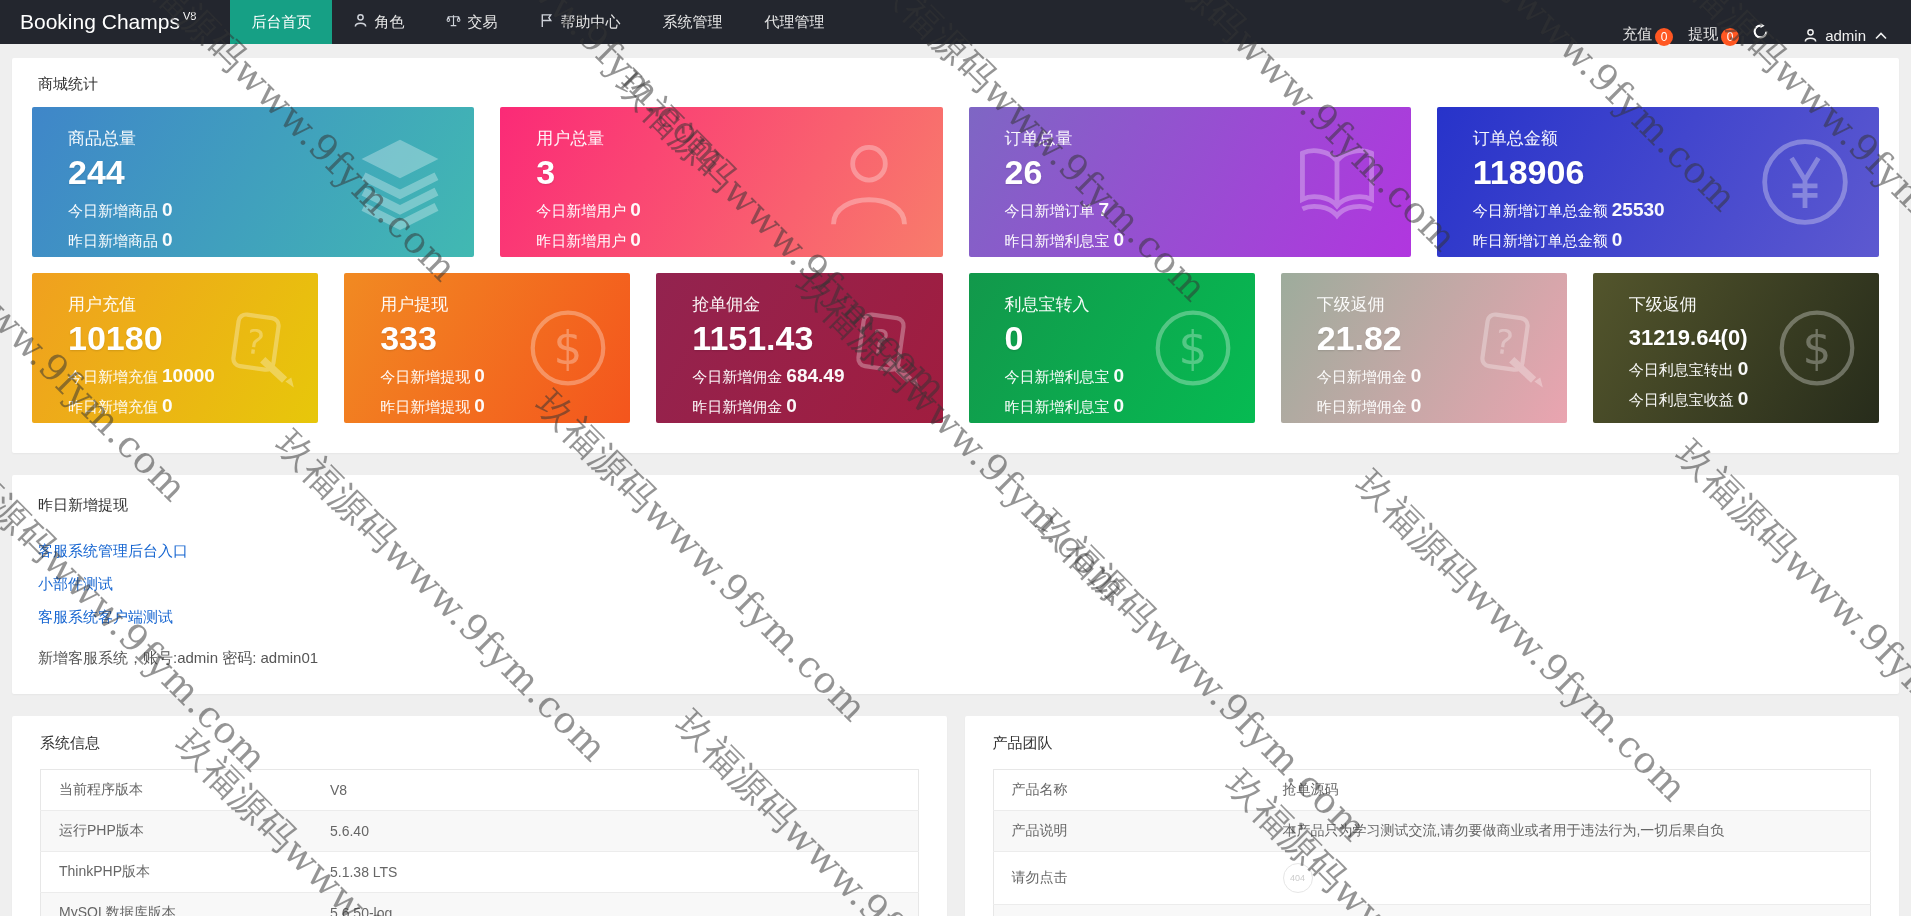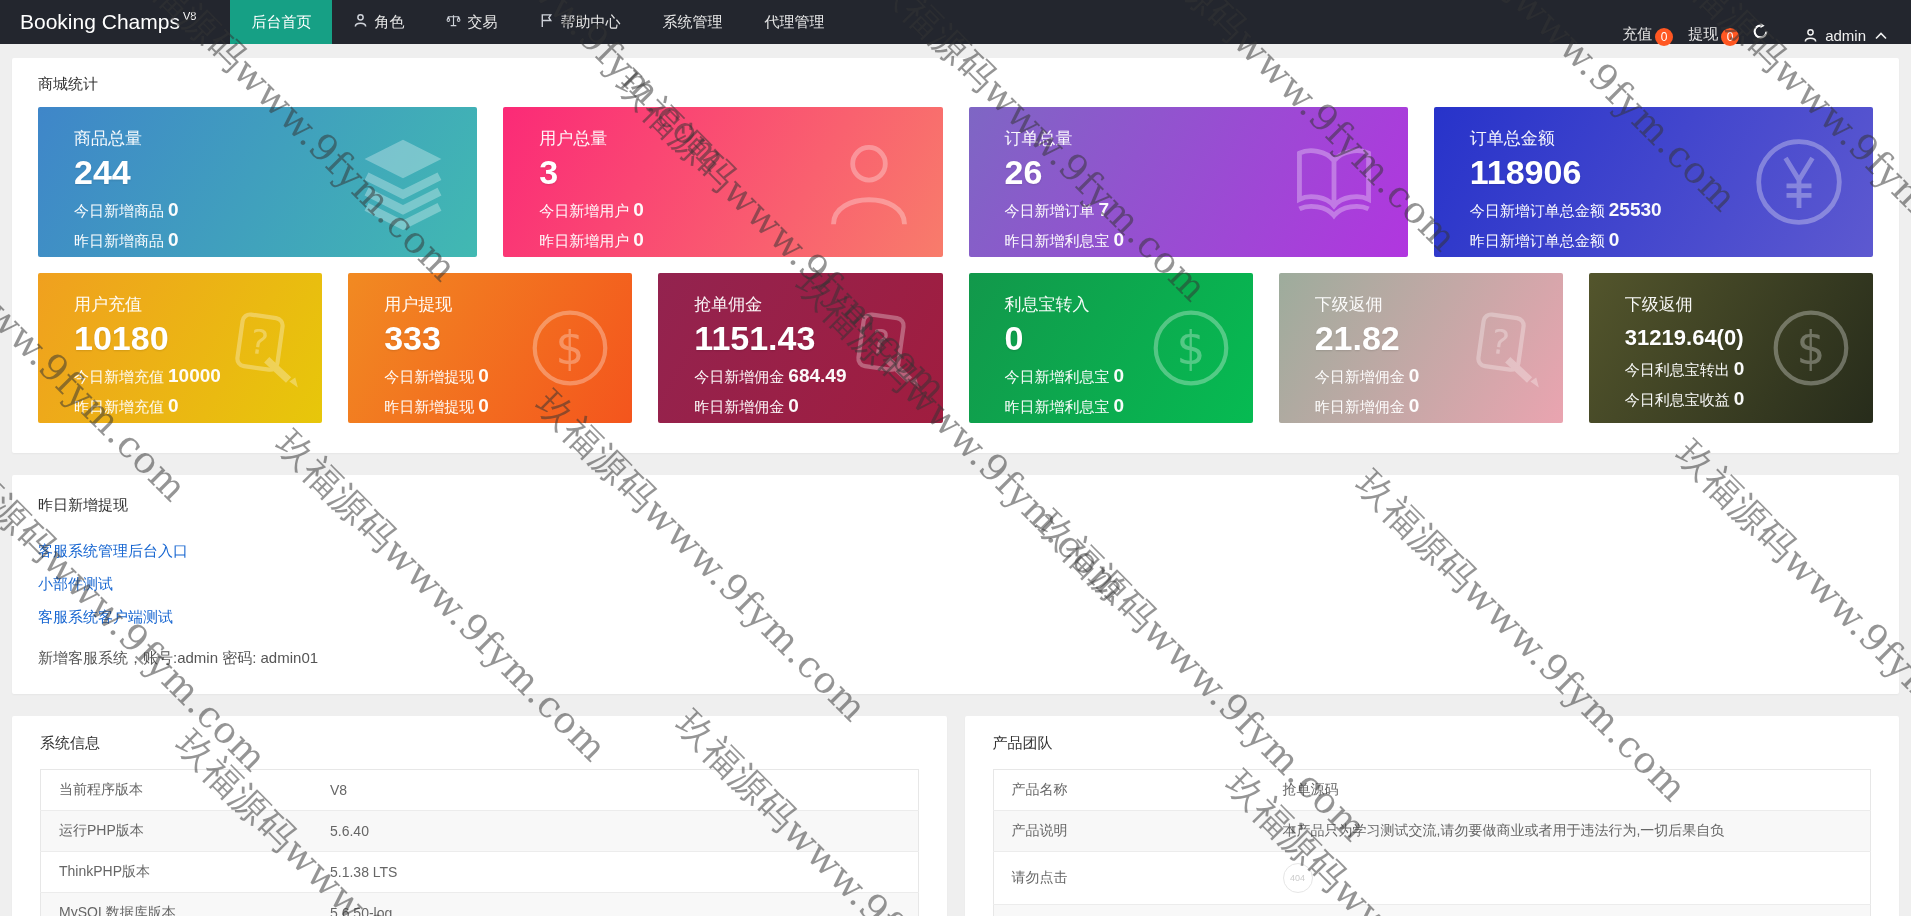--- a/index.html
+++ b/index.html
@@ -32,21 +32,21 @@
   .nav-refresh{display:flex;align-items:center;padding:0 16px;cursor:pointer;color:#fff}
   .nav-refresh svg{width:17px;height:17px}
   .nav-user{display:flex;align-items:center;gap:7px;padding:0 14px 0 18px;font-size:15px;color:#f0f0f0;cursor:pointer}
   .nav-user svg.u{width:15px;height:15px}
   .nav-user svg.c{width:12px;height:8px;margin-left:2px}
   
   main{padding:14px 12px;position:relative;z-index:1}
   .panel{background:#fff;border-radius:2px;box-shadow:0 1px 2px rgba(0,0,0,.04);margin-bottom:22px}
   .panel-title{font-size:15px;color:#333;padding:17px 26px 13px}
   
-  .card-row{display:flex;gap:26px;padding:0 26px}
+  .card-row{display:flex;gap:26px;padding:0 20px}
   .card-row + .card-row{margin-top:16px}
   .stats{padding-bottom:30px}
   .card{
     position:relative;flex:1 1 0;height:150px;border-radius:2px;color:#fff;
     padding:20px 0 0 36px;box-sizing:border-box;overflow:hidden;
   }
   .card-label{font-size:17px;opacity:.96}
   .card-value{font-size:34px;font-weight:bold;margin-top:4px;line-height:1.1;text-shadow:0 1px 2px rgba(0,0,0,.12)}
   .card-value.small{font-size:22px;margin-top:10px}
   .card-sub{font-size:15px;margin-top:8px;opacity:.97}

